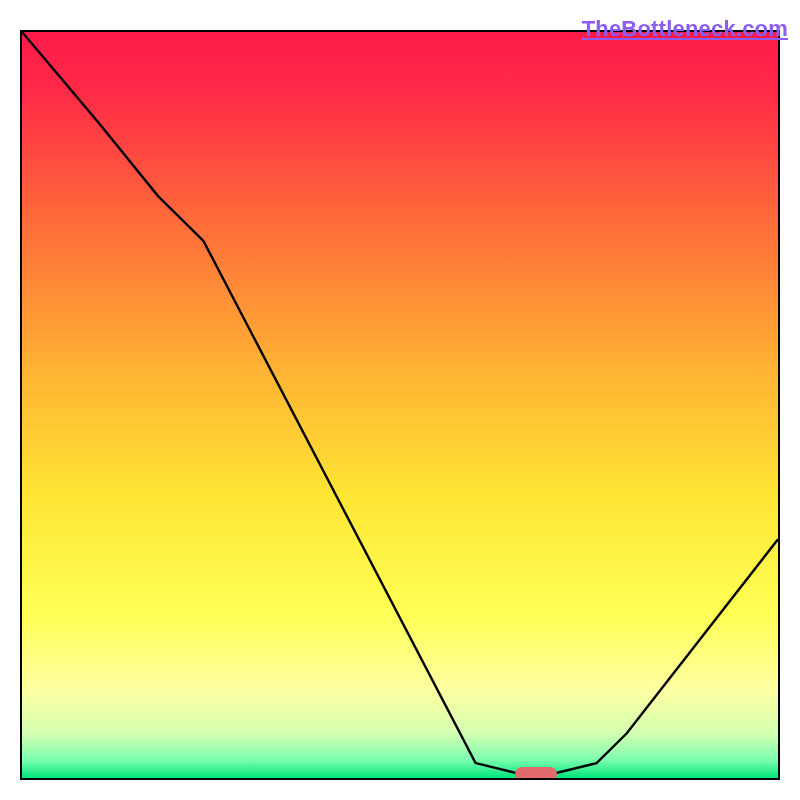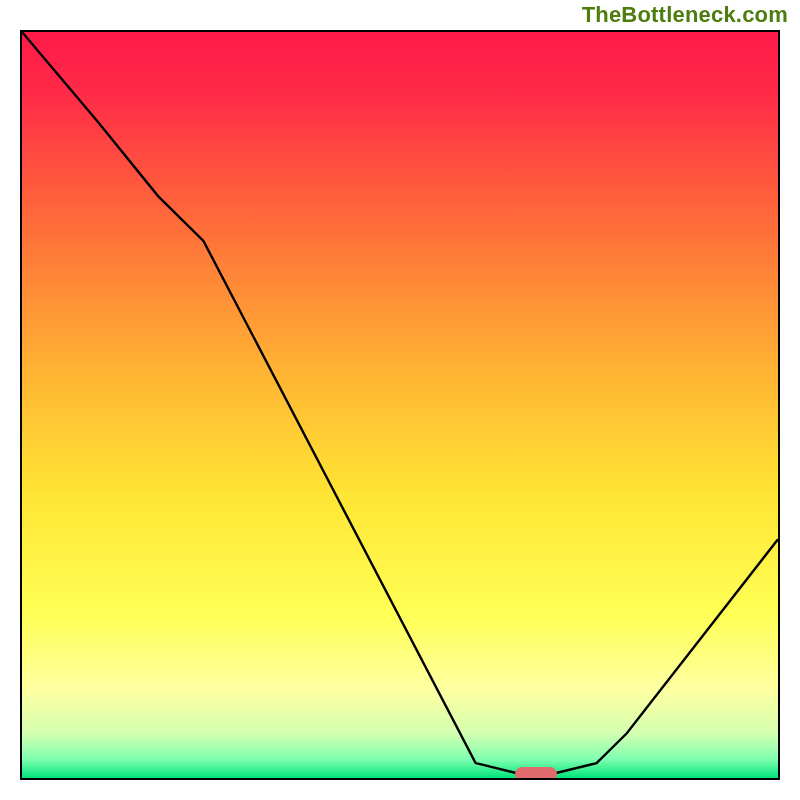--- a/index.html
+++ b/index.html
@@ -6,27 +6,28 @@
     margin: 0;
     padding: 0;
     width: 800px;
     height: 800px;
     overflow: hidden;
     background: #ffffff;
     font-family: Arial, Helvetica, sans-serif;
   }
   .watermark {
     position: absolute;
-    top: 2px;
+    top: 16px;
     right: 12px;
     font-size: 22px;
     font-weight: 600;
-    color: #4d7c0f;
+    color: #8b5cf6;
     letter-spacing: 0.2px;
     z-index: 10;
+    text-decoration: underline;
   }
   .chart-frame {
     position: absolute;
     left: 20px;
     top: 30px;
     width: 760px;
     height: 750px;
     border: 2.5px solid #000;
     box-sizing: border-box;
     overflow: hidden;

